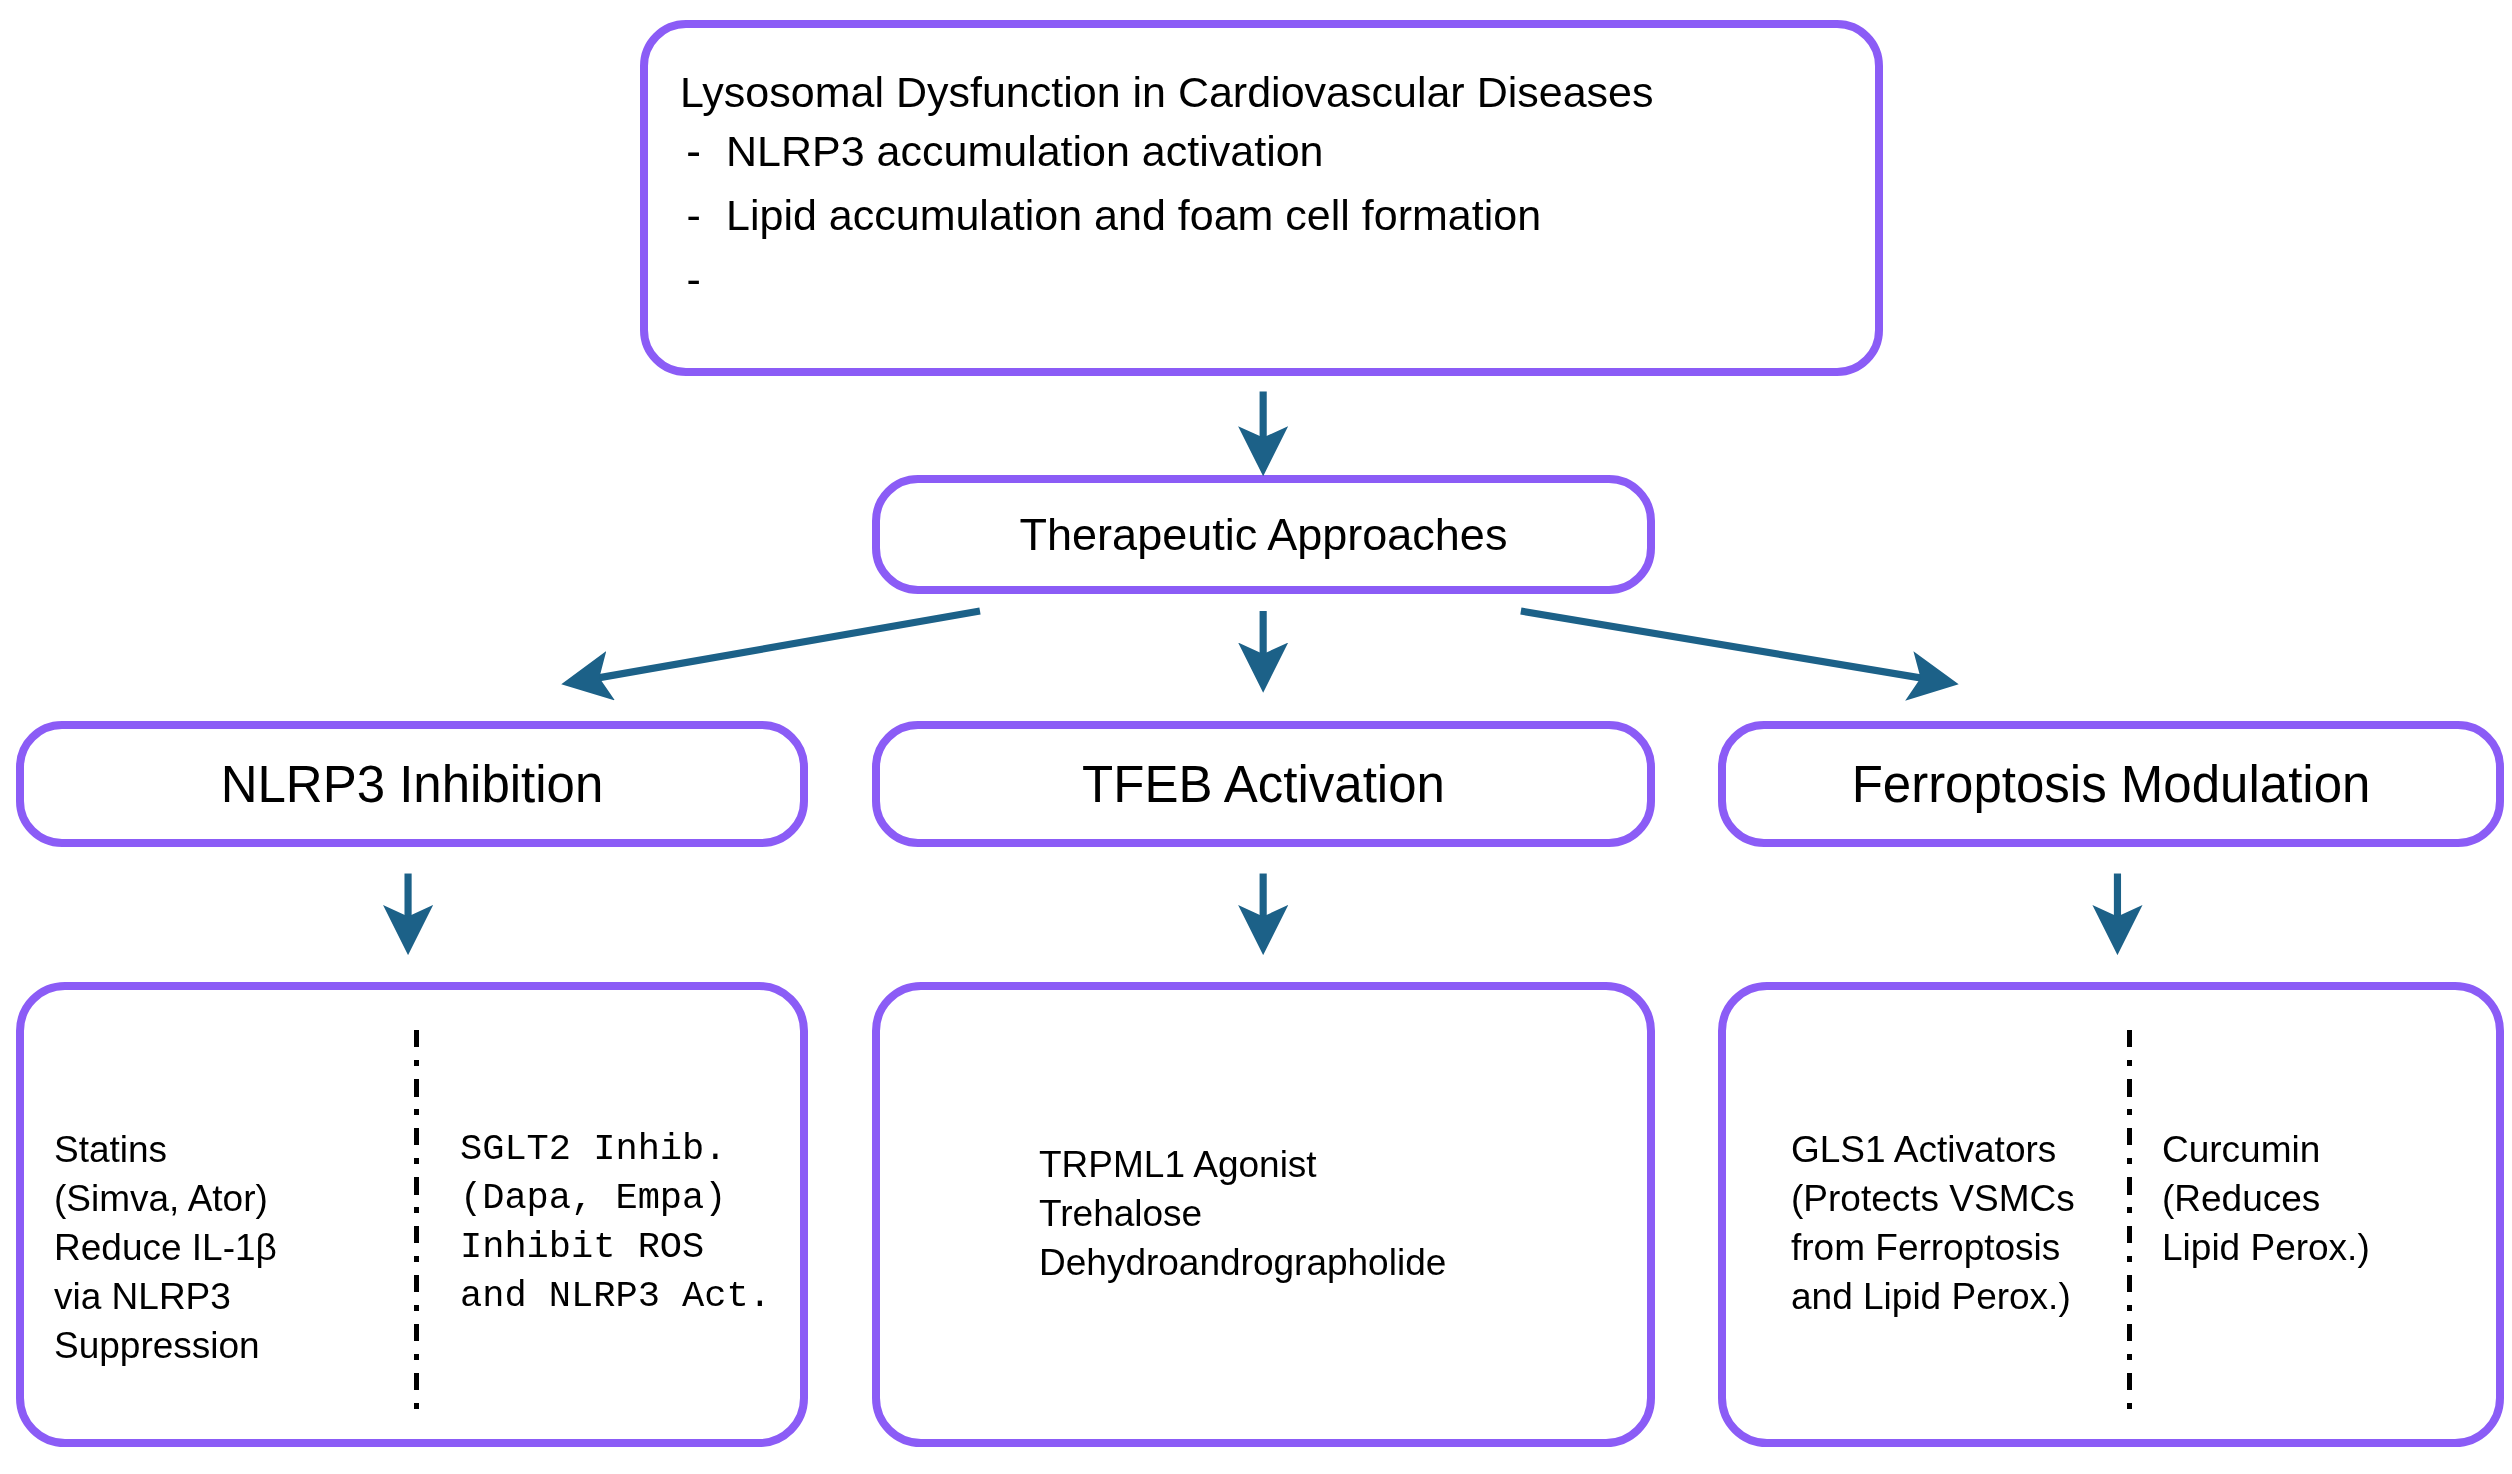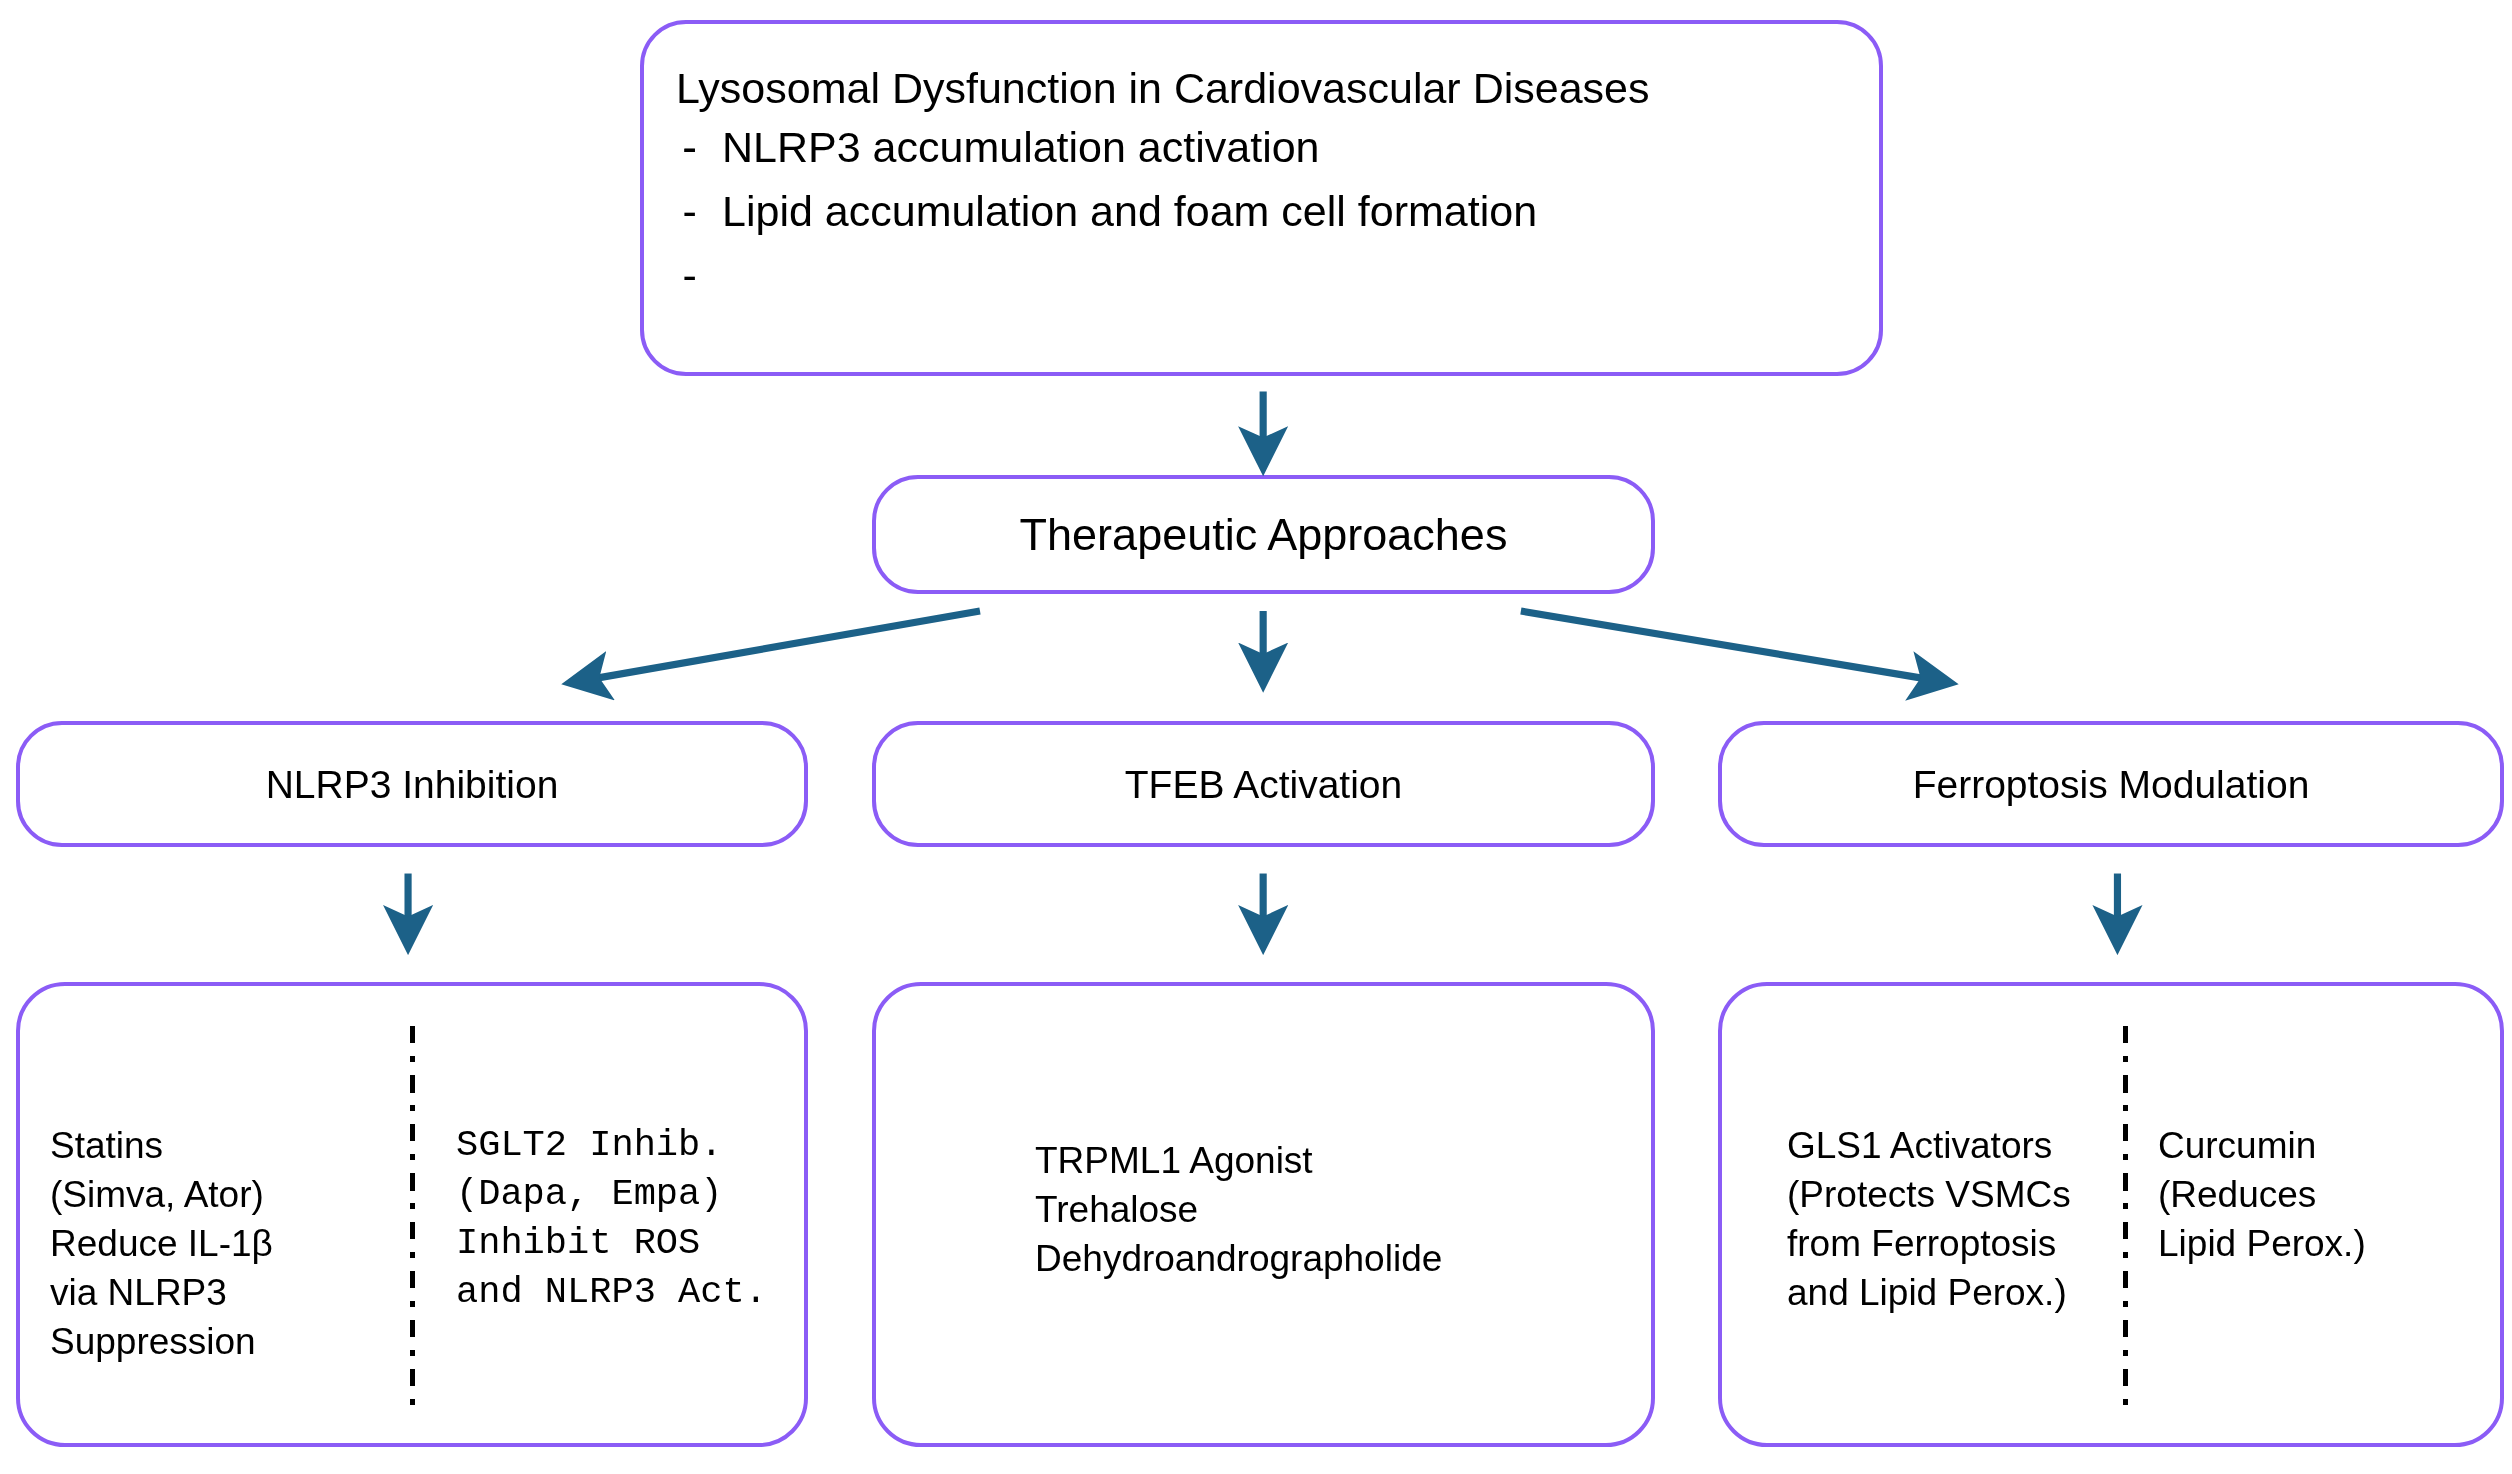--- a/index.html
+++ b/index.html
@@ -14,21 +14,21 @@
     background: #ffffff;
     font-family: "Liberation Sans", sans-serif;
     color: #000000;
     overflow: hidden;
   }
 
   
   .node {
     position: absolute;
     box-sizing: border-box;
-    border: 4px solid #8b5cf6;
+    border: 8px solid #8b5cf6;
     border-radius: 46px;
     background: #ffffff;
   }
 
   
   #node-overview {
     left: 640px;
     top: 20px;
     width: 1243px;
     height: 356px;
@@ -74,21 +74,21 @@
 
   
   .cat-node {
     top: 721px;
     height: 126px;
     display: flex;
     align-items: center;
     justify-content: center;
   }
   .cat-node .label {
-    font-size: 39px;
+    font-size: 51px;
     line-height: 45px;
   }
   #node-cat-0 { left: 16px;   width: 792px; }
   #node-cat-1 { left: 872px; width: 783px; }
   #node-cat-2 { left: 1718px; width: 786px; }
 
   
   .detail-node {
     top: 982px;
     height: 465px;

